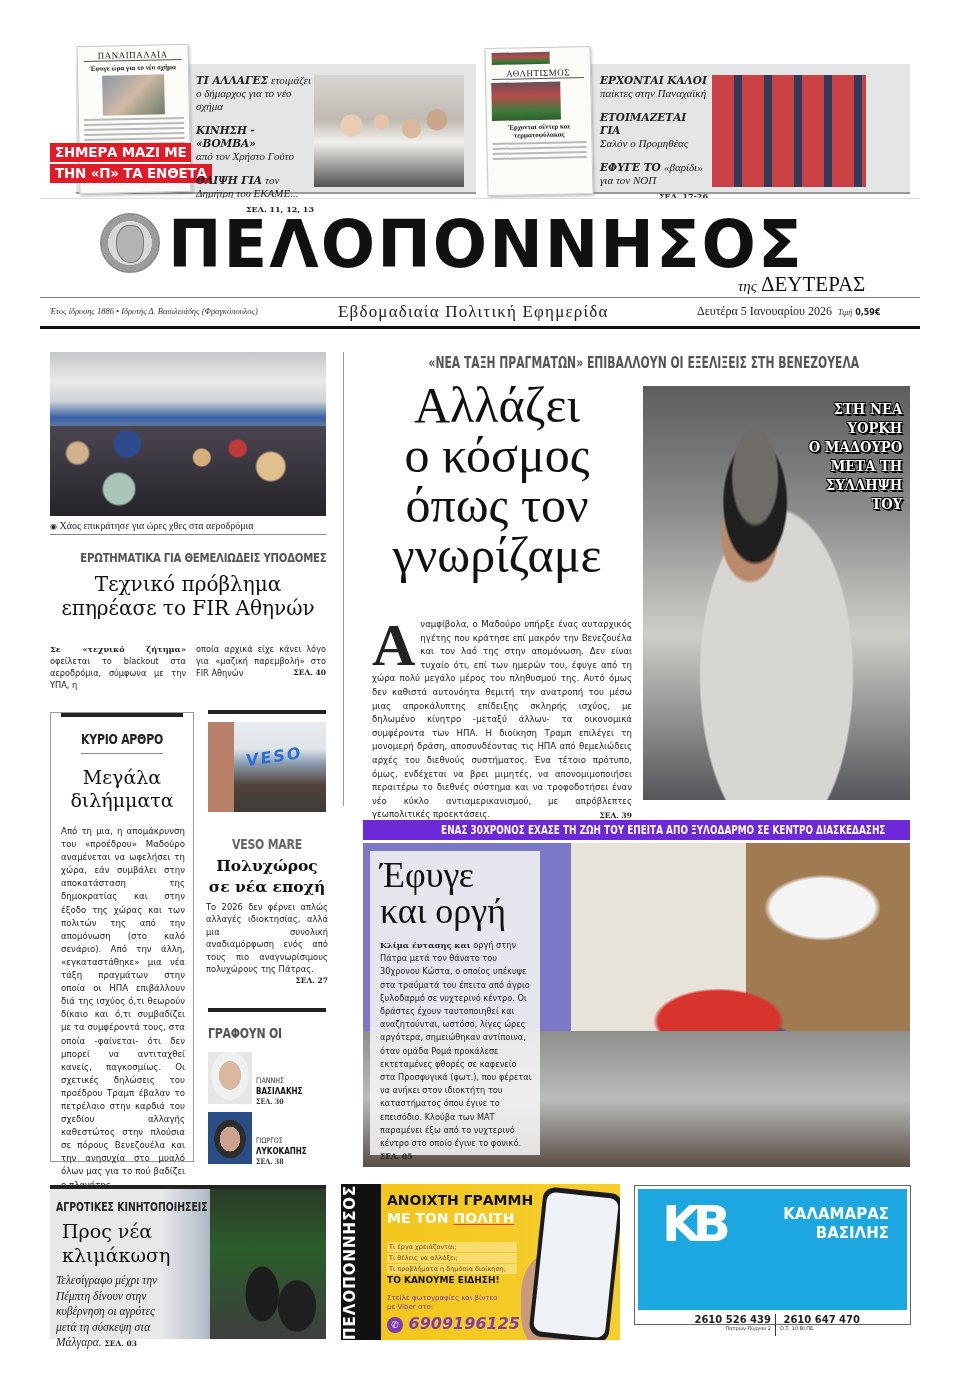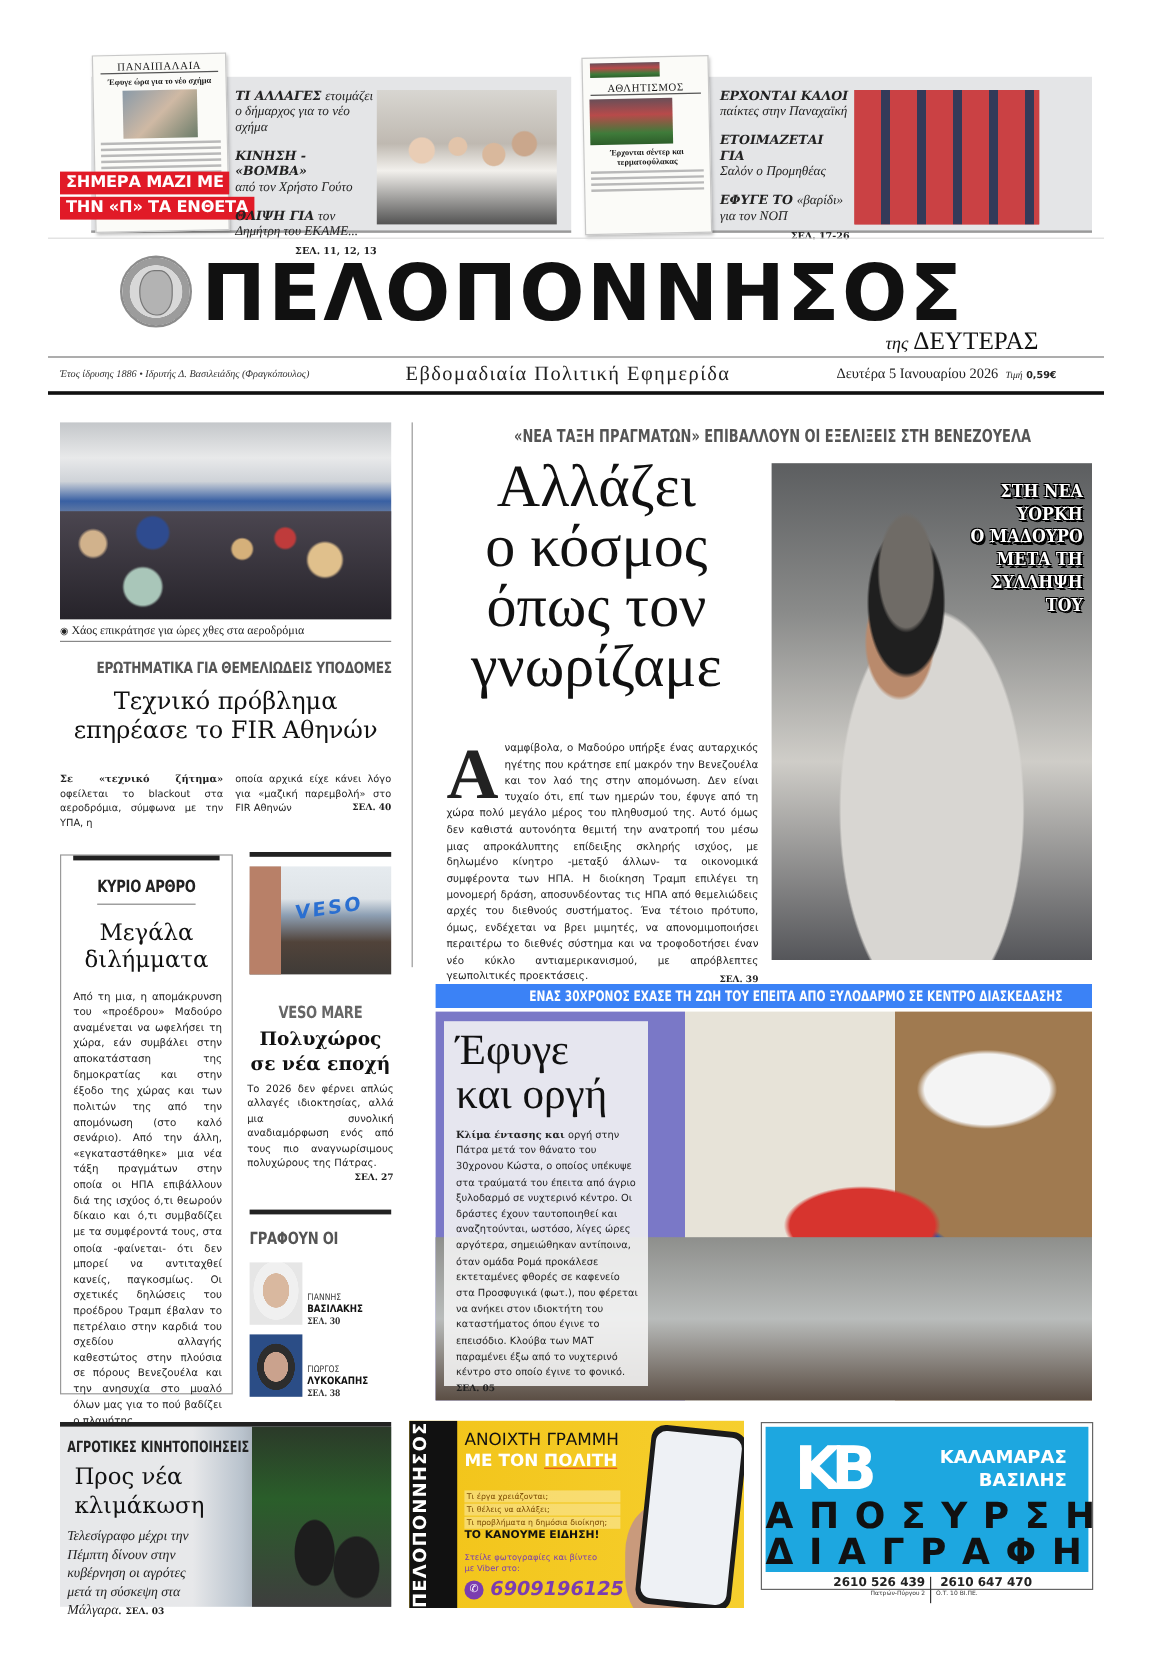--- a/index.html
+++ b/index.html
@@ -100,21 +100,21 @@
 
   .maduro-photo { background:
      radial-gradient(ellipse at 42% 22%, #6f6b66 0 10%, transparent 11%),
      radial-gradient(ellipse at 42% 28%, #1f1f1f 0 14%, transparent 15%),
      radial-gradient(ellipse at 40% 36%, #b98a6c 0 12%, transparent 13%),
      radial-gradient(ellipse at 50% 70%, #d8d6d2 0 40%, transparent 41%),
      linear-gradient(180deg, #5c5e60 0%, #8a8b8a 30%, #cfcdc8 60%, #55565a 100%); }
   .photo-overlay-text { font-family: "DejaVu Serif", serif; font-weight: 900; font-size: 15px; line-height: 19px; text-align: right; color: #fff; text-shadow: -1px -1px 0 #000, 1px -1px 0 #000, -1px 1px 0 #000, 1px 1px 0 #000, 2px 2px 0 #000; transform: scaleX(0.88); transform-origin: right; }
 
   
-  .teal-banner { background: #3b82f6; color: #fff; font-family: "DejaVu Sans", sans-serif; font-weight: bold; font-size: 12px; line-height: 20px; text-align: center; white-space: nowrap; }
+  .teal-banner { background: #6d28d9; color: #fff; font-family: "DejaVu Sans", sans-serif; font-weight: bold; font-size: 12px; line-height: 20px; text-align: center; white-space: nowrap; }
   .teal-banner span { display: inline-block; transform: scaleX(0.74); }
   .store-photo { background:
      linear-gradient(180deg, transparent 0 45%, rgba(0,0,0,0) 45%),
      radial-gradient(ellipse at 65% 55%, #d7342e 0 12%, transparent 13%),
      radial-gradient(ellipse at 70% 62%, #2f55a3 0 8%, transparent 9%),
      radial-gradient(ellipse at 52% 70%, #e79b4b 0 6%, transparent 7%),
      radial-gradient(ellipse at 84% 20%, #f4f4f4 0 8%, transparent 9%),
      linear-gradient(90deg, #7a78c7 0 38%, #e7e3d8 38% 70%, #a07a50 70% 100%);
   }
   .store-photo .floor { position:absolute; left:0; right:0; bottom:0; height: 42%; background: linear-gradient(180deg,#8e8f8c,#b9bcbb 50%,#5b4e44); }
@@ -129,21 +129,21 @@
      radial-gradient(ellipse at 45% 70%, #1d1d1d 0 18%, transparent 19%),
      radial-gradient(ellipse at 75% 78%, #1f1f1f 0 15%, transparent 16%),
      radial-gradient(ellipse at 75% 78%, #d7c431 0 5%, transparent 6%),
      linear-gradient(180deg, #2b3a29 0%, #2a5e2a 40%, #3e3e3e 100%); }
   .farm-kicker { font-family: "DejaVu Sans", sans-serif; font-weight: bold; font-size: 13px; color: #222; transform: scaleX(0.72); transform-origin: left; white-space: nowrap; }
   .farm-headline { font-family: "DejaVu Serif", serif; font-size: 19px; line-height: 24px; color: #111; }
   .farm-body { font-family: "Liberation Serif", serif; font-style: italic; font-size: 11.5px; line-height: 15.5px; color: #222; }
 
   .ad-yellow { background: linear-gradient(90deg, #f2c419, #f6cf2e); }
   .ad-vertical { background: #111; color: #fff; font-family: "DejaVu Sans", sans-serif; font-weight: bold; font-size: 15px; letter-spacing: 1px; writing-mode: vertical-rl; transform: rotate(180deg); text-align: center; }
-  .ad-title1 { font-family: "DejaVu Sans", sans-serif; font-weight: normal; font-size: 14px; color: #111; }
+  .ad-title1 { font-family: "DejaVu Sans", sans-serif; font-weight: bold; font-size: 14px; color: #111; }
   .ad-title2 { font-family: "DejaVu Sans", sans-serif; font-weight: bold; font-size: 14px; color: #fff; }
   .ad-title2 u { text-decoration-color: #e04a12; }
   .ad-bullets { font-family: "DejaVu Sans", sans-serif; font-size: 6.5px; line-height: 10px; color: #7a4a00; }
   .ad-bullet-bar { display:block; background: rgba(255,255,255,0.35); margin-bottom: 1px; padding-left: 2px; }
   .ad-cta { font-family: "DejaVu Sans", sans-serif; font-weight: 900; font-size: 9px; color: #111; }
   .ad-viber-lbl { font-family: "DejaVu Sans", sans-serif; font-size: 7px; line-height: 9px; color: #7b3db0; }
   .ad-phone { font-family: "DejaVu Sans", sans-serif; font-weight: bold; font-style: italic; font-size: 16px; color: #7b3db0; }
   .viber-dot { display:inline-block; width: 16px; height: 16px; border-radius: 50%; background: #7b3db0; color:#fff; font-size: 9px; line-height: 16px; text-align:center; vertical-align: middle; font-style: normal; }
   .phone-mock { background: #1b1b1b; border-radius: 12px; transform: rotate(6deg); }
   .phone-screen { position:absolute; left:4px; right:4px; top:5px; bottom:5px; background:#eef1f5; border-radius: 9px; }
@@ -363,24 +363,20 @@
   </div>
 </div>
 
 <div class="abs ad-blue-box" style="left:634px; top:1185px; width:277px; height:140px;">
   <div class="abs ad-blue" style="left:3px; top:3px; width:269px; height:121px;">
     <div class="abs kb-logo" style="left:24px; top:10px;">KB</div>
     <div class="abs ad-name" style="right:18px; top:16px;">
       <div>ΚΑΛΑΜΑΡΑΣ</div>
       <div>ΒΑΣΙΛΗΣ</div>
     </div>
-    <div class="abs ad-big" style="left:0; top:60px; width:269px;">
-      <div>ΑΠΟΣΥΡΣΗ</div>
-      <div>ΔΙΑΓΡΑΦΗ</div>
-    </div>
   </div>
   <div class="abs" style="left:58px; top:128px; width:78px;">
     <div class="ad-tel">2610 526 439</div>
     <div class="ad-addr">Πατρών-Πύργου 2</div>
   </div>
   <div class="abs" style="left:140px; top:128px; width:1px; height:22px; background:#333;"></div>
   <div class="abs" style="left:145px; top:128px; width:80px;">
     <div class="ad-tel left2">2610 647 470</div>
     <div class="ad-addr left2">Ο.Τ. 10 ΒΙ.ΠΕ.</div>
   </div>

